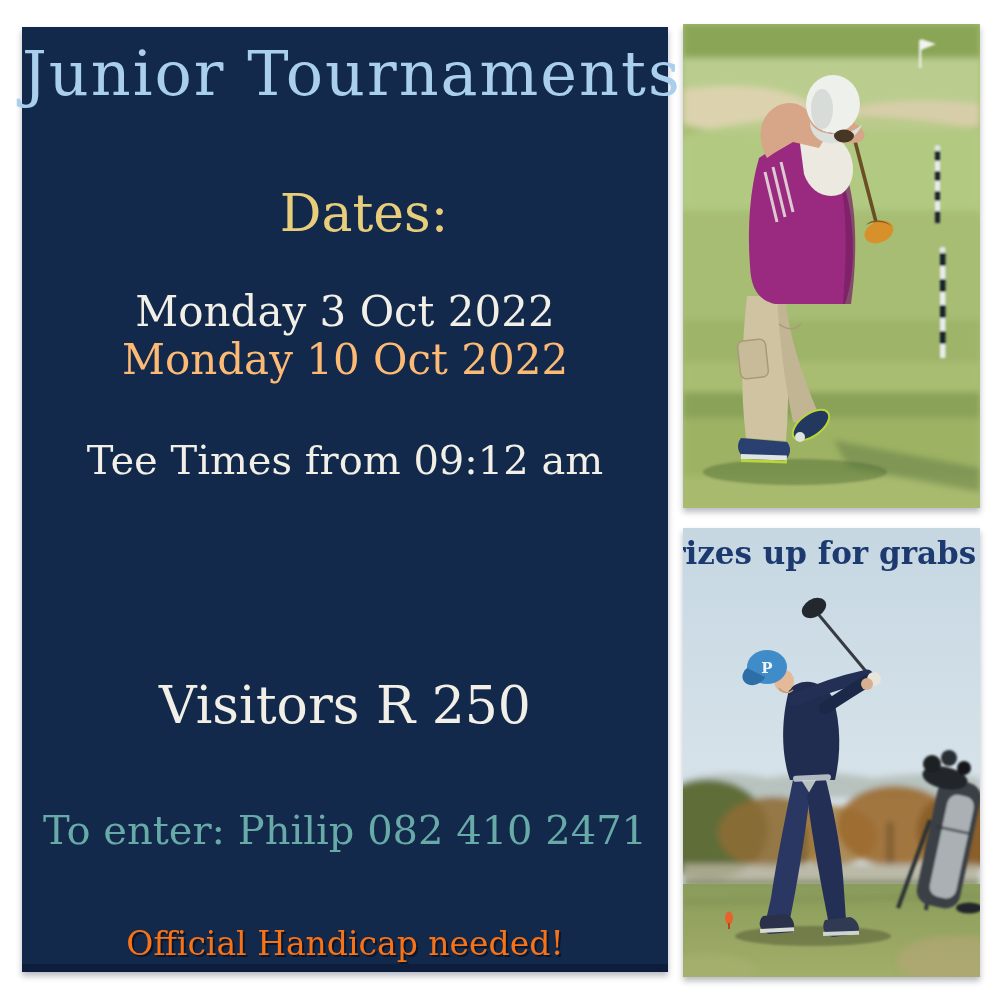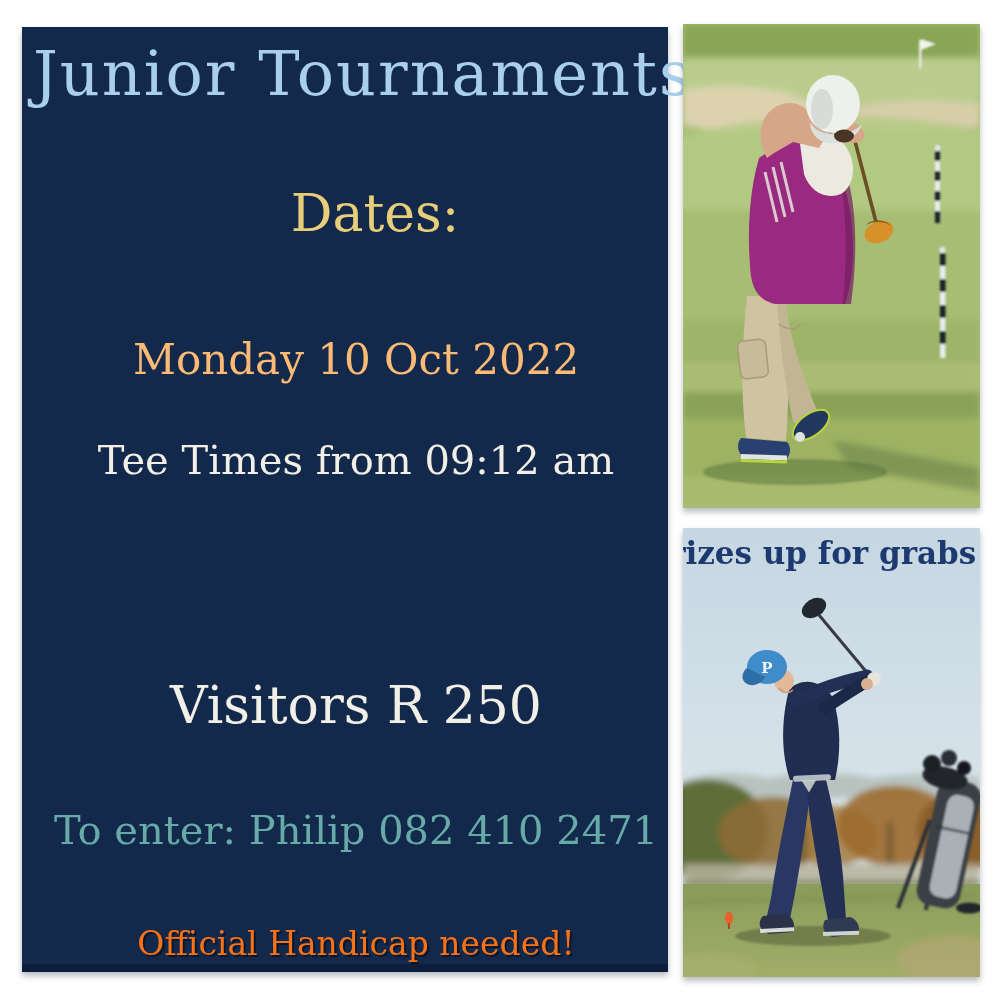--- a/index.html
+++ b/index.html
@@ -17,21 +17,21 @@
     position: absolute;
     left: 22px; top: 27px;
     width: 646px; height: 945px;
     background: #12294b;
     border-bottom: 8px solid #0c1e3c;
     box-sizing: border-box;
     box-shadow: 0 4px 6px rgba(20,30,50,0.30);
   }
   .pline {
     position: absolute;
-    left: 11px; width: 100%;
+    left: 0; width: 100%;
     margin: 0;
     text-align: center;
     font-weight: 400;
     line-height: 1.18;
     white-space: nowrap;
   }
   .title        { top: 10px;  font-size: 62px; letter-spacing: 2px; color: #a9cfec; }
   .h-gold-1     { top: 156px; font-size: 52px; color: #e8ce7b; padding-left: 19px; }
   .date-1       { top: 260px; font-size: 42px; color: #f2efe6; }
   .date-2       { top: 308px; font-size: 42px; color: #fdba74; }
@@ -70,20 +70,21 @@
   .caption .flag-icon { width: 38px; height: 38px; margin-top: 6px; flex: 0 0 auto; }
 </style>
 </head>
 <body>
 
 <div class="canvas">
 
   <section class="panel">
     <h1 class="pline title">Junior Tournaments</h1>
     <p class="pline h-gold-1">Dates:</p>
+    <p class="pline date-1">Monday 3 Oct 2022</p>
     <p class="pline date-2">Monday 10 Oct 2022</p>
     <p class="pline tee">Tee Times from 09:12 am</p>
     <p class="pline fee-2">Visitors R 250</p>
     <p class="pline contact">To enter: Philip 082 410 2471</p>
     <p class="pline note">Official Handicap needed!</p>
   </section>
 
   <figure class="photo photo-top" style="margin:0;">
     <svg class="scene" viewBox="0 0 297 484" preserveAspectRatio="none">
       <defs>

